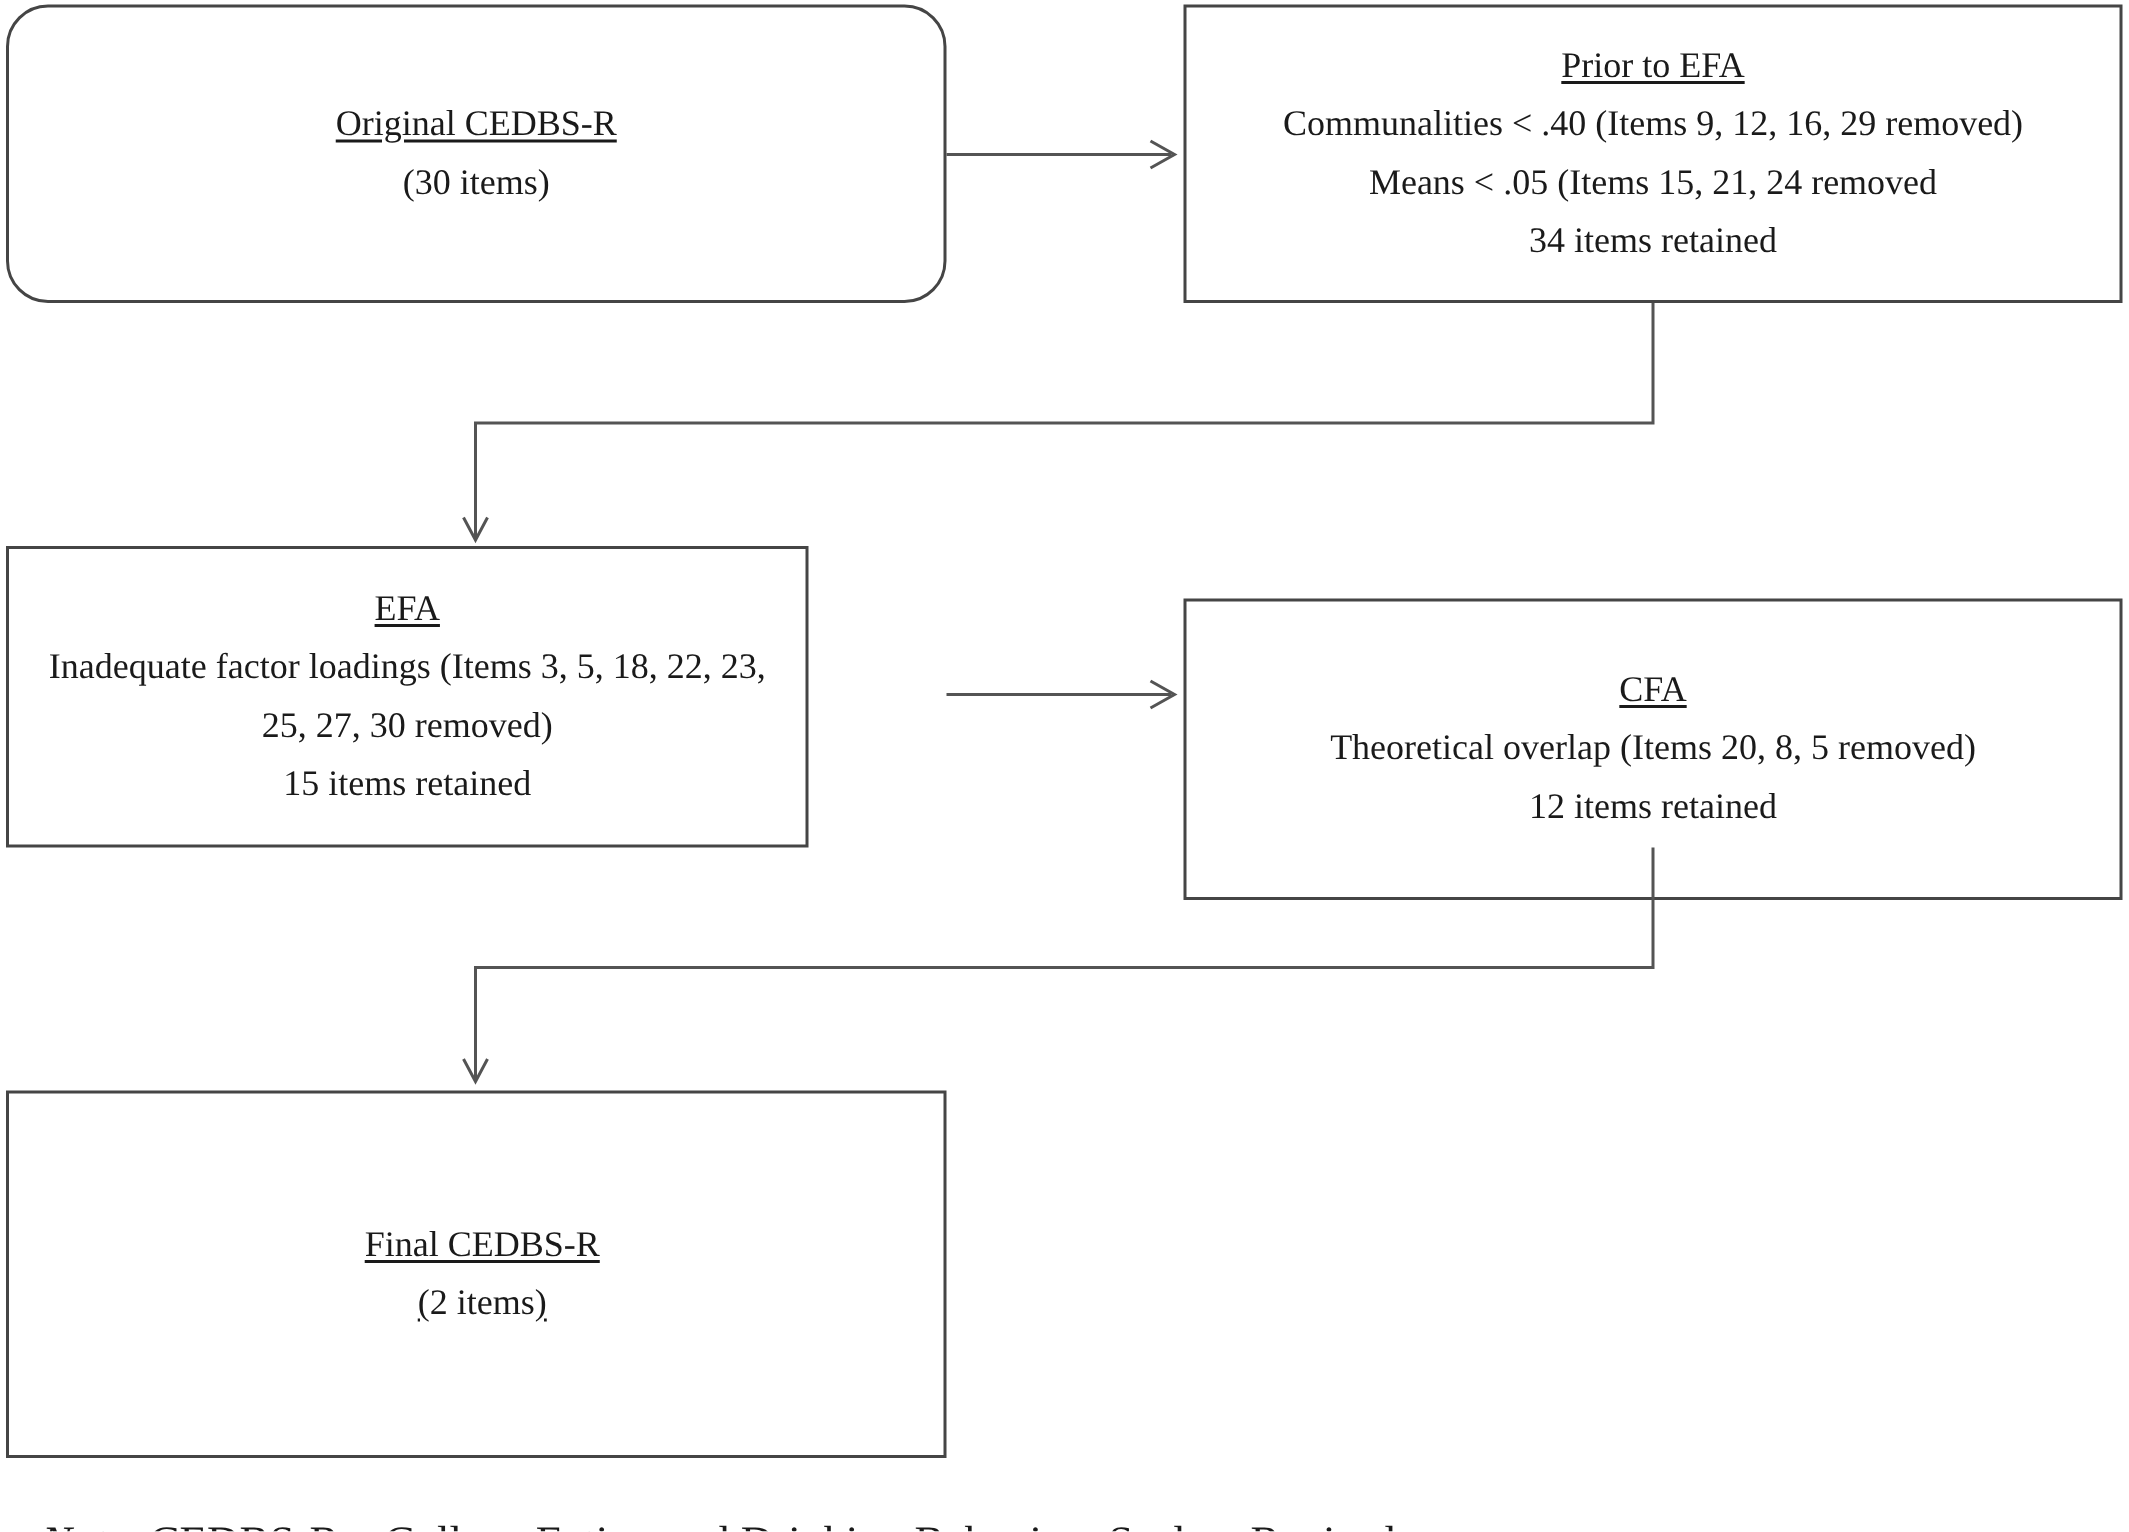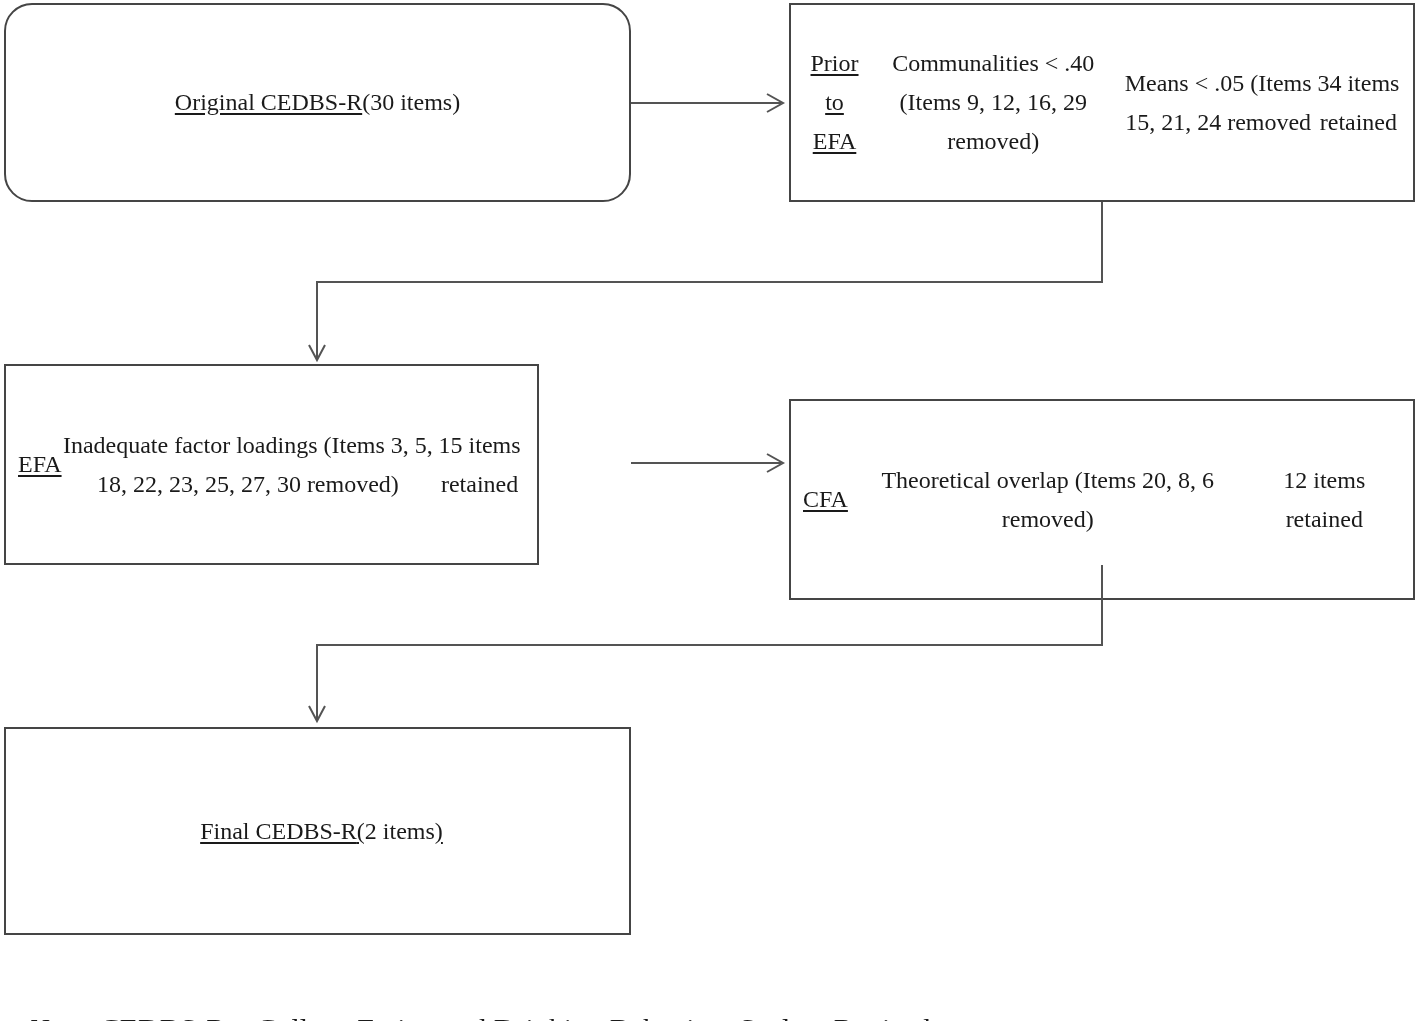--- a/index.html
+++ b/index.html
@@ -15,21 +15,21 @@
     font-family: "Liberation Serif", "DejaVu Serif", serif;
     color: #1a1a1a;
     overflow: hidden;
   }
   .box {
     position: absolute;
     box-sizing: border-box;
     border: 2px solid #454545;
     background: #ffffff;
     display: flex;
-    flex-direction: row;
+    flex-direction: column;
     justify-content: center;
     align-items: center;
     text-align: center;
     font-size: 24px;
     line-height: 39px;
     padding: 0 12px;
   }
   .box p {
     margin: 0;
   }
@@ -82,25 +82,25 @@
   </div>
 
   <div class="box" style="left:4px; top:364px; width:535px; height:201px;">
     <p class="box-title">EFA</p>
     <p class="box-line">Inadequate factor loadings (Items 3, 5, 18, 22, 23, 25, 27, 30 removed)</p>
     <p class="box-line">15 items retained</p>
   </div>
 
   <div class="box" style="left:789px; top:364px; width:626px; height:201px;margin-top:35px;">
     <p class="box-title">CFA</p>
-    <p class="box-line">Theoretical overlap (Items 20, 8, 6 removed)</p>
+    <p class="box-line">Theoretical overlap (Items 20, 8, 5 removed)</p>
     <p class="box-line">12 items retained</p>
   </div>
 
-  <div class="box" style="left:4px; top:727px; width:627px; height:208px;padding-left:20px;">
+  <div class="box" style="left:4px; top:727px; width:627px; height:245px;padding-left:20px;">
     <p class="box-title">Final CEDBS-R</p>
     <p class="box-line"><span class="underlined-paren">(</span><span>2 items</span><span class="underlined-paren">)</span></p>
   </div>
 
   <svg class="connector" style="left:631px; top:91px;" width="158" height="24">
     <line x1="0" y1="12" x2="150" y2="12"></line>
     <polyline points="136,3 152,12 136,21"></polyline>
   </svg>
 
   <svg class="connector" style="left:308px; top:202px;" width="802" height="163">

